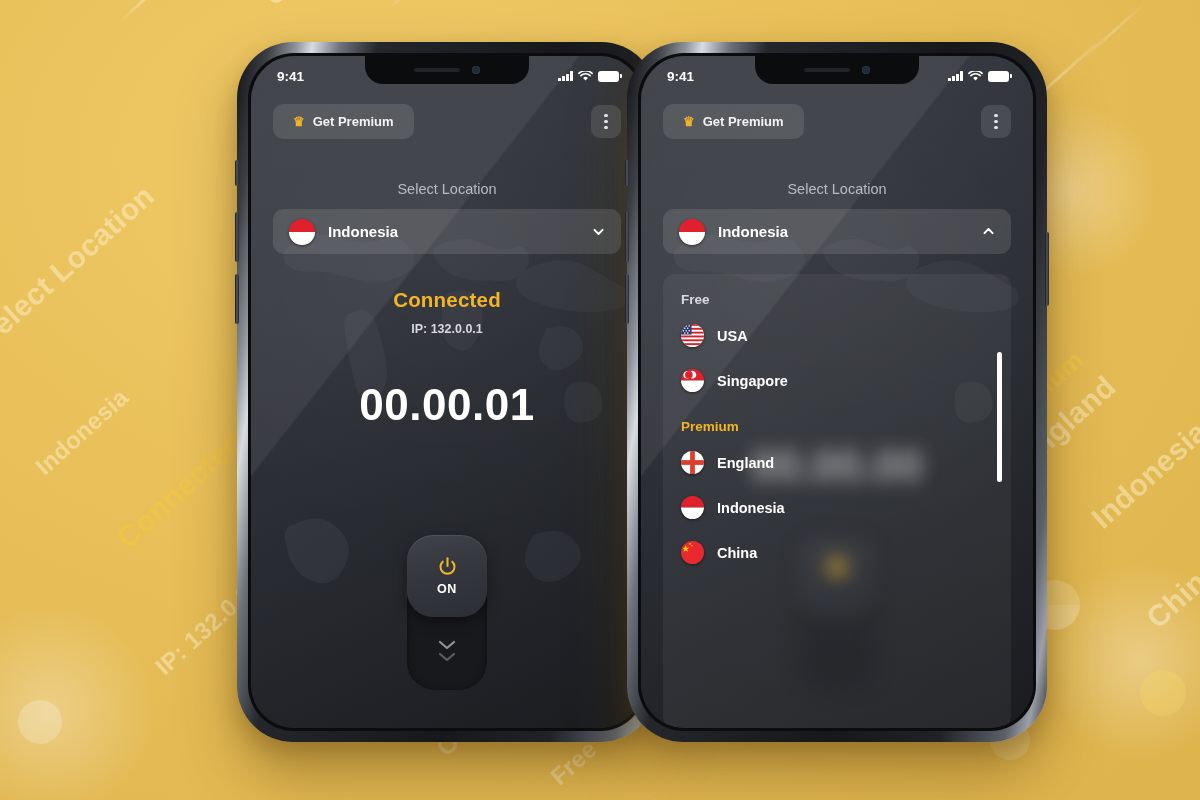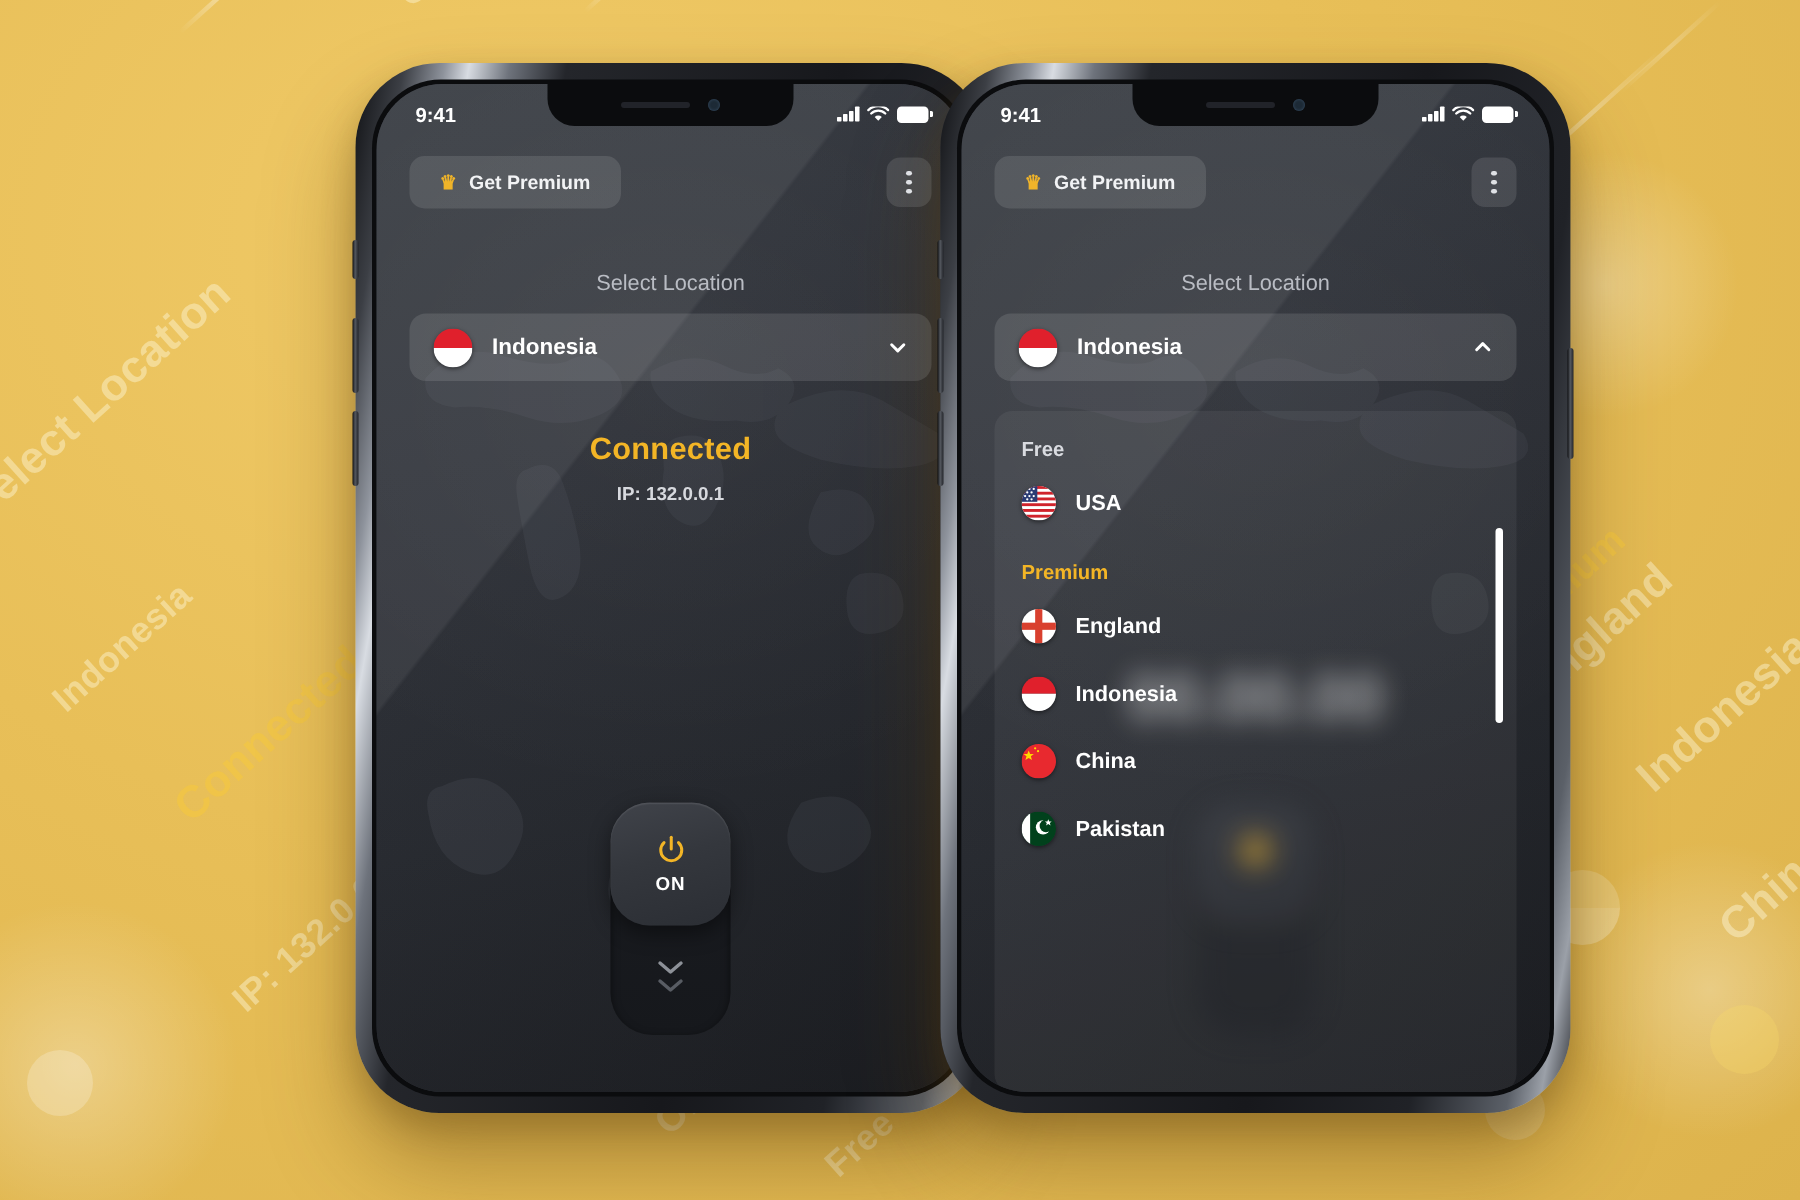--- a/index.html
+++ b/index.html
@@ -343,20 +343,21 @@
           <svg class="chev" viewBox="0 0 16 16">
               <path d="M3 6 L8 11 L13 6"></path>
             </svg>
         </div>
 
         <div class="conn">
           <div class="conn-status">Connected</div>
           <div class="conn-ip">IP: 132.0.0.1</div>
         </div>
 
+        <div class="timer">00.00.01</div>
 
         <div class="power-wrap">
           <div class="power-knob">
             <svg class="power-ico" viewBox="0 0 24 24">
               <path d="M6.5 6.5 a8 8 0 1 0 11 0"></path>
               <line x1="12" y1="2.5" x2="12" y2="11.5"></line>
             </svg>
             <span class="power-label">ON</span>
           </div>
           <div class="dbl-chev">
@@ -474,20 +475,32 @@
                     <circle cx="5.5" cy="7" r=".8"></circle>
                     <circle cx="8.5" cy="7" r=".8"></circle>
                     <circle cx="4" cy="9.3" r=".8"></circle>
                     <circle cx="7" cy="9.3" r=".8"></circle>
                   </g>
               </svg>
             </span>
             <span class="loc-name">USA</span>
           </div>
 
+          <div class="loc-row">
+            <span class="flag sm">
+              <svg viewBox="0 0 24 24">
+                  <rect width="24" height="12" fill="#e0202c"></rect>
+                  <rect y="12" width="24" height="12" fill="#fff"></rect>
+                <path d="M8 6 a4 4 0 1 0 0-0.1z" fill="#fff"></path>
+                  <circle cx="6.5" cy="6" r="4" fill="#fff"></circle>
+                  <circle cx="8.2" cy="6" r="4" fill="#e0202c"></circle>
+              </svg>
+            </span>
+            <span class="loc-name">Singapore</span>
+          </div>
 
 
           <div class="group-title premium" style="margin-top:16px">Premium</div>
 
           <div class="loc-row">
             <span class="flag sm">
               <svg viewBox="0 0 24 24">
                   <rect width="24" height="24" fill="#fff"></rect>
                   <rect x="9.5" width="5" height="24" fill="#d9402f"></rect>
                   <rect y="9.5" width="24" height="5" fill="#d9402f"></rect>
@@ -512,32 +525,20 @@
                   <rect width="24" height="24" fill="#e8292f"></rect>
                 <polygon points="5,4.5 6,7 8.6,7 6.5,8.6 7.3,11.2 5,9.7 2.7,11.2 3.5,8.6 1.4,7 4,7" fill="#ffd900"></polygon>
                 <circle cx="9.5" cy="3" r=".8" fill="#ffd900"></circle>
                   <circle cx="11.5" cy="5" r=".8" fill="#ffd900"></circle>
               </svg>
             </span>
             <span class="loc-name">China</span>
           </div>
 
 
-          <div class="loc-row">
-            <span class="flag sm">
-              <svg viewBox="0 0 24 24">
-                  <rect width="24" height="24" fill="#01411c"></rect>
-                  <rect width="6" height="24" fill="#fff"></rect>
-                <circle cx="15" cy="11" r="5" fill="#fff"></circle>
-                  <circle cx="17" cy="10" r="4.4" fill="#01411c"></circle>
-                <polygon points="18.6,5.4 19.3,7 21,7 19.7,8 20.2,9.7 18.6,8.7 17.1,9.7 17.6,8 16.3,7 18,7" fill="#fff"></polygon>
-              </svg>
-            </span>
-            <span class="loc-name">Pakistan</span>
-          </div>
         </div>
         <div class="scroll-track">
           <div class="scroll-thumb"></div>
         </div>
       </div>
 
       <div class="gloss"></div>
     </div>
   </div>
 </div>

